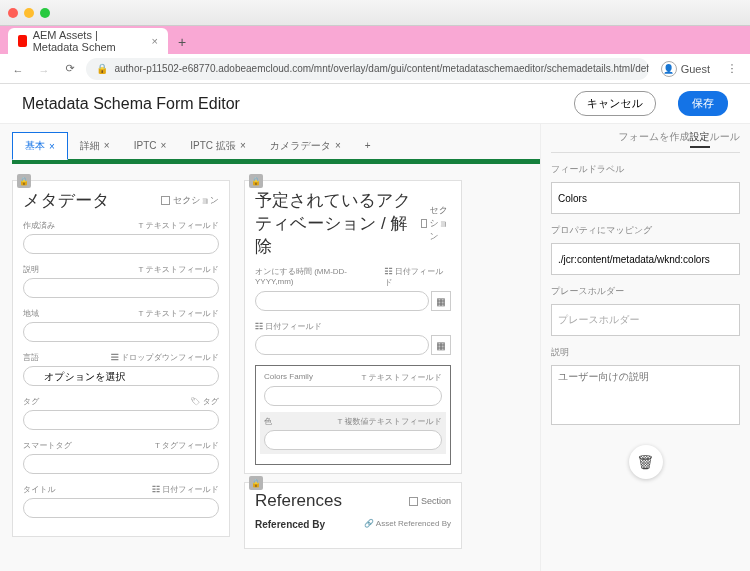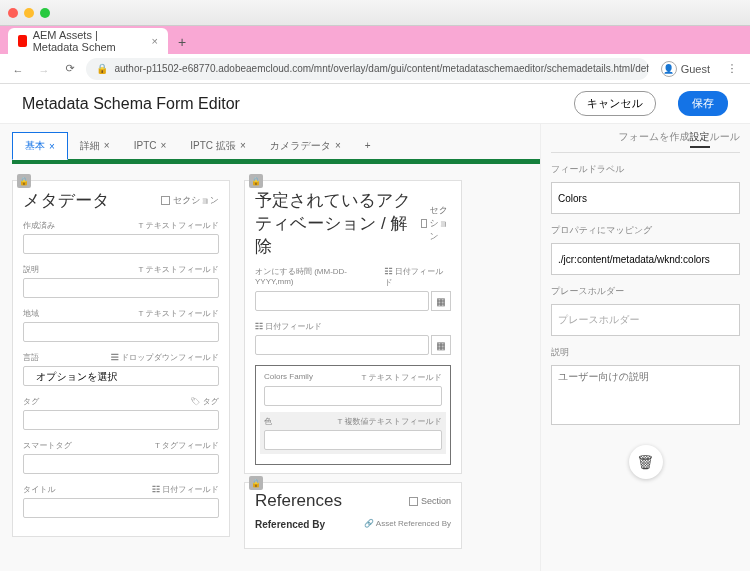--- a/index.html
+++ b/index.html
@@ -32,21 +32,21 @@
 .columns{display:flex;gap:14px}
 .col{width:218px;display:flex;flex-direction:column;gap:8px}
 .panel{background:#fff;border:1px solid #e0e0e0;padding:8px 10px;position:relative}
 .panel-lock{width:14px;height:14px;background:#b5b5b5;border-radius:2px;position:absolute;top:-7px;left:4px;display:flex;align-items:center;justify-content:center;color:#fff;font-size:8px}
 .section-hdr{display:flex;justify-content:space-between;align-items:center;margin-bottom:8px}
 .section-title{font-size:17px;font-weight:400;color:#333}
 .section-chk{font-size:9px;color:#777;display:flex;align-items:center;gap:3px}
 .chkbox{width:9px;height:9px;border:1px solid #999;display:inline-block}
 .field-block{margin-bottom:10px}
 .field-row{display:flex;justify-content:space-between;font-size:8px;color:#888;margin-bottom:3px}
-.f-input{width:100%;height:20px;border:1px solid #ccc;background:#fff;border-radius:2px;font-size:10px;padding:0 12px}
+.f-input{width:100%;height:20px;border:1px solid #ccc;background:#fff;border-radius:10px;font-size:10px;padding:0 20px}
 .f-input.dd{appearance:none;background:#fff}
 .date-wrap{display:flex;gap:2px}
 .date-wrap .f-input{flex:1}
 .cal-btn{width:20px;height:20px;border:1px solid #ccc;display:flex;align-items:center;justify-content:center;font-size:10px;color:#666}
 .highlight-box{border:1px solid #737373;padding:6px 8px 10px;margin-top:4px}
 .tag-ic{font-size:8px}
 .right-rail{width:210px;background:#f9f9f9;border-left:1px solid #eee;padding:6px 10px;display:flex;flex-direction:column;gap:6px}
 .right-tabs{display:flex;justify-content:flex-end;gap:0;border-bottom:1px solid #ddd;padding-bottom:4px;font-size:10px}
 .right-tab{color:#888;cursor:pointer;padding-bottom:2px}
 .right-tab.active{color:#333;border-bottom:2px solid #333}

